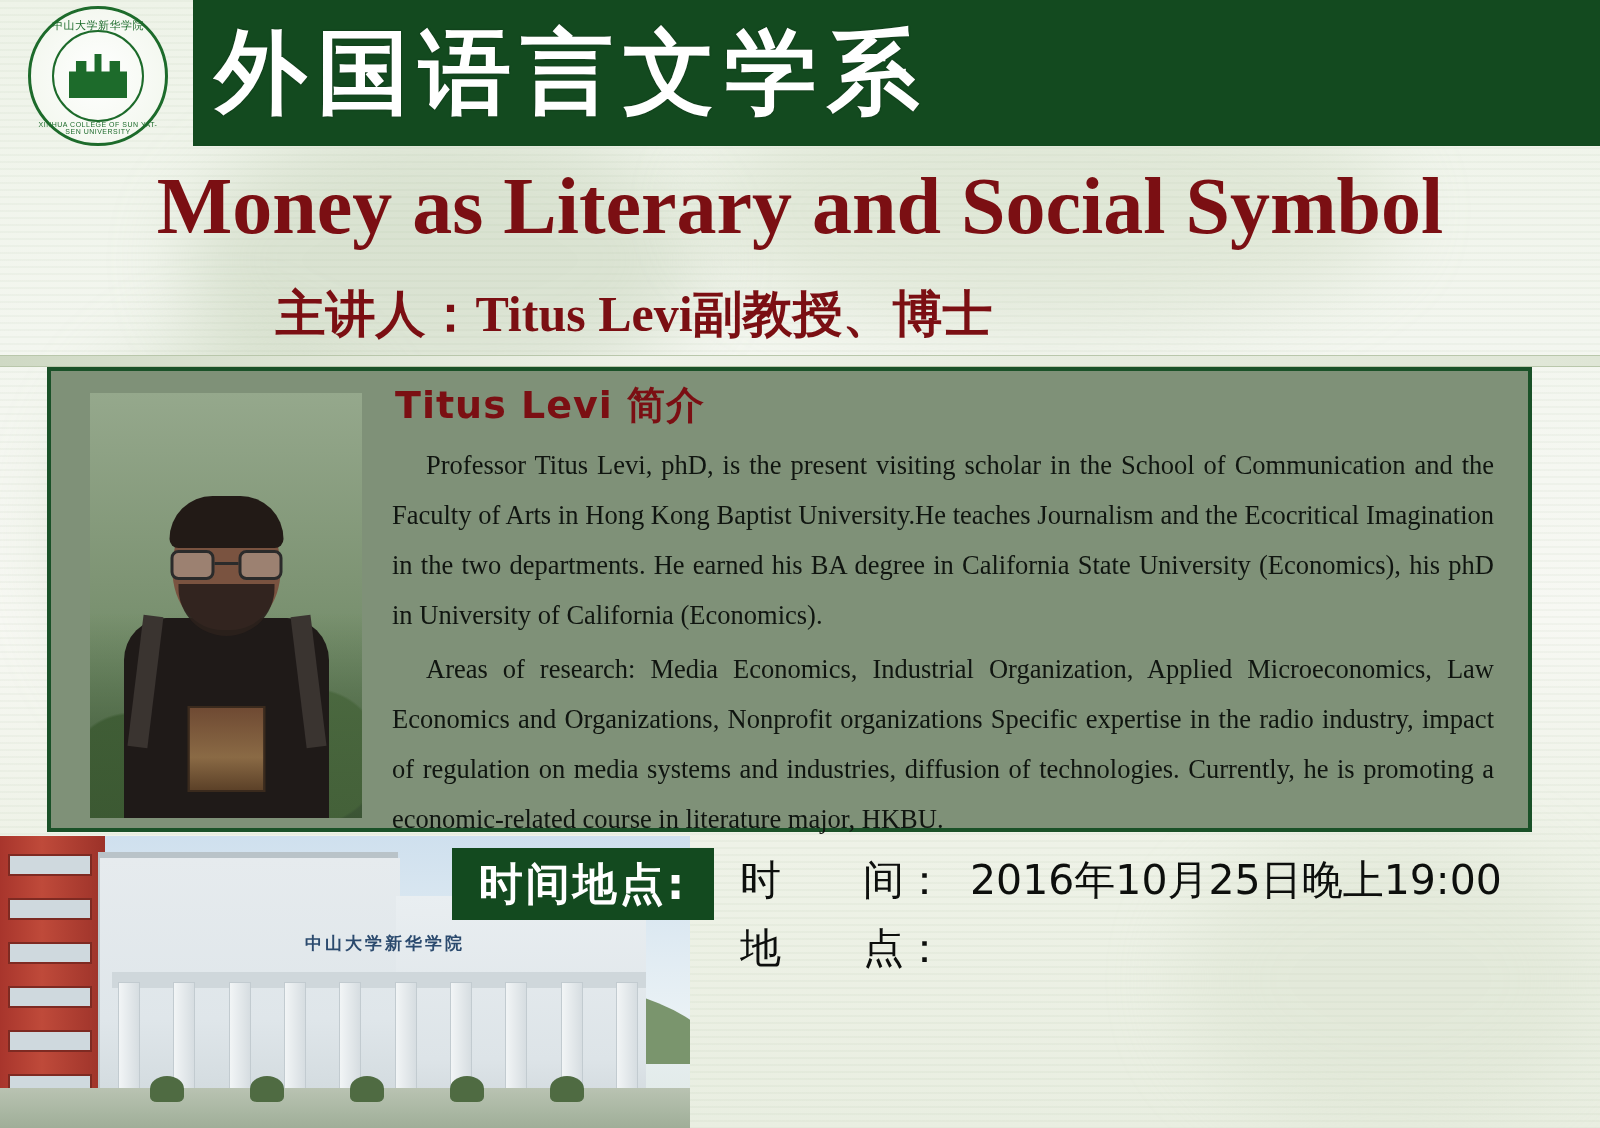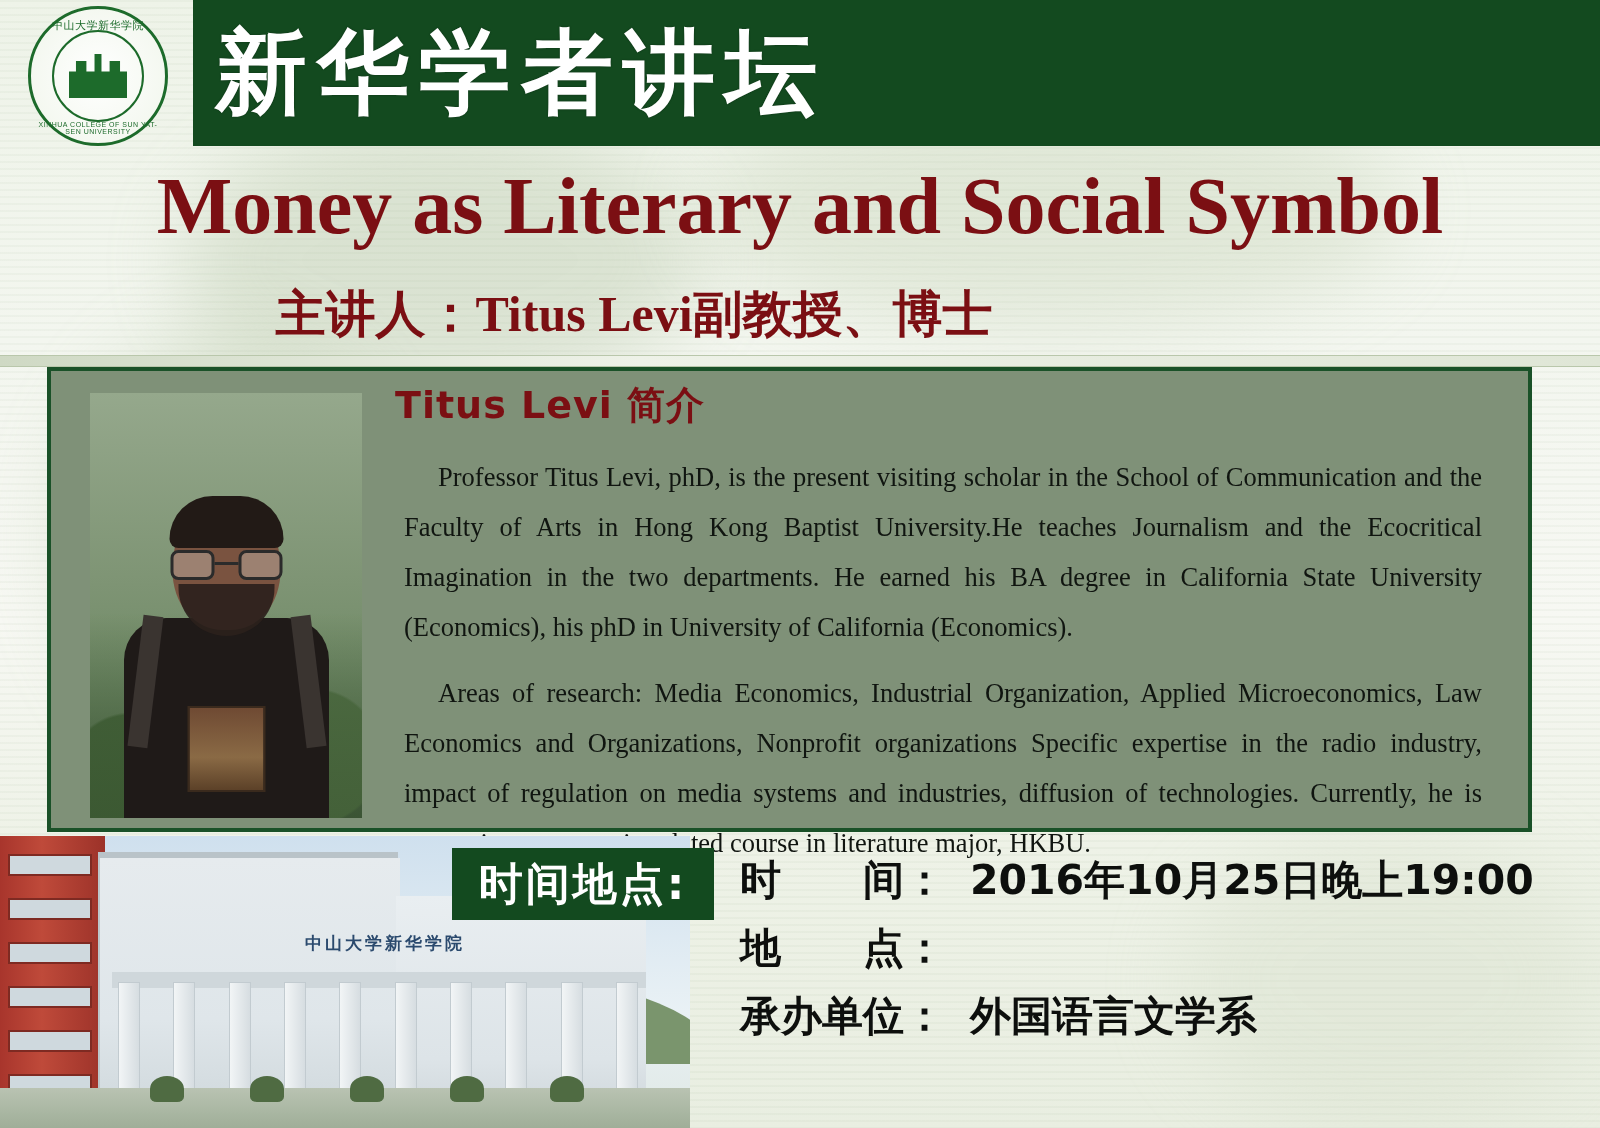--- a/index.html
+++ b/index.html
@@ -254,21 +254,21 @@
   .bio-text {
     position: absolute;
     left: 388px; top: 436px;
     width: 1110px;
     color: #101510;
     font-family: "Liberation Serif", "DejaVu Serif", serif;
     font-size: 26.5px;
     line-height: 50px;
     text-align: justify;
   }
-  .bio-text p { margin: 16px; text-indent: 34px; }
+  .bio-text p { margin: 4px; text-indent: 34px; }
 
   
   .campus {
     position: absolute;
     left: 0; top: 836px;
     width: 690px; height: 292px;
     overflow: hidden;
     background: linear-gradient(to bottom, #cfe2ef 0%, #e3eef5 55%, #cdd7c8 100%);
   }
   .sky { position: absolute; inset: 0; background: linear-gradient(to bottom, #cfe0ee, #e9f1f5 60%, #dfe8e4 100%); }
@@ -359,21 +359,20 @@
     letter-spacing: 3px;
     display: flex;
     align-items: center;
     justify-content: center;
     box-sizing: border-box;
   }
   .detail-list {
     position: absolute;
     left: 740px; top: 846px;
     width: 860px;
-    font-weight: bold;
   }
   .detail-row {
     display: flex;
     align-items: baseline;
     color: #0d0f0d;
     font-family: "DejaVu Sans", "Liberation Sans", sans-serif;
     font-size: 41px;
     line-height: 68px;
     white-space: nowrap;
   }
@@ -389,21 +388,21 @@
 
 <div id="poster">
   <div class="bg-texture"></div>
   <div class="bg-blob blob1"></div>
   <div class="bg-blob blob2"></div>
   <div class="bg-blob blob3"></div>
   <div class="bg-blob blob4"></div>
 
   <div class="header-band">
     <div class="header-green"></div>
-    <div class="header-title">新华学者讲坛</div>
+    <div class="header-title">外国语言文学系</div>
     <div class="seal">
       <div class="seal-text-top">中山大学新华学院</div>
       <div class="seal-inner">
         <div class="seal-gate"></div>
       </div>
       <div class="seal-text-bottom">XINHUA COLLEGE OF SUN YAT-SEN UNIVERSITY</div>
     </div>
   </div>
 
   <div class="main-title">Money as Literary and Social Symbol</div>
@@ -475,18 +474,14 @@
 
   <div class="detail-label">时间地点:</div>
   <div class="detail-list">
     <div class="detail-row">
       <span class="detail-key">时　　间：</span>
       <span class="detail-val">2016年10月25日晚上19:00</span>
     </div>
     <div class="detail-row">
       <span class="detail-key">地　　点：</span>
     </div>
-    <div class="detail-row">
-      <span class="detail-key">承办单位：</span>
-      <span class="detail-val">外国语言文学系</span>
-    </div>
   </div>
 </div>
 
 </body></html>

